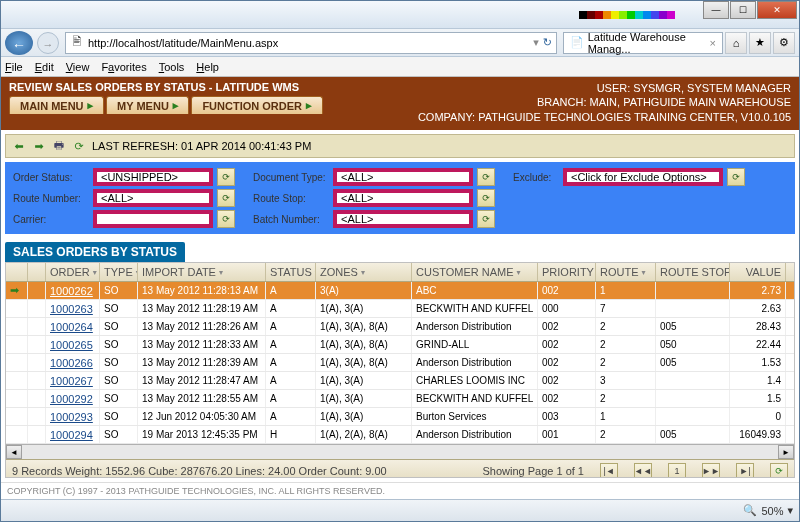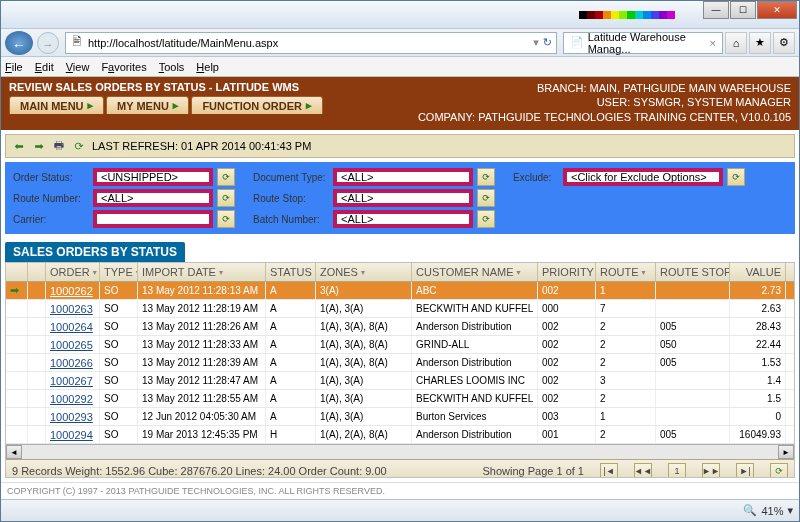--- a/index.html
+++ b/index.html
@@ -133,22 +133,22 @@
               <span>MY MENU</span>
               <span style="color:#2a8020">▸</span>
             </div>
           <div class="menu-tab">
               <span>FUNCTION ORDER</span>
               <span style="color:#2a8020">▸</span>
             </div>
         </div>
       </div>
       <div class="header-right">
+        <div>USER: SYSMGR, SYSTEM MANAGER</div>
         <div>BRANCH: MAIN, PATHGUIDE MAIN WAREHOUSE</div>
-        <div>USER: SYSMGR, SYSTEM MANAGER</div>
         <div>COMPANY: PATHGUIDE TECHNOLOGIES TRAINING CENTER, V10.0.105</div>
       </div>
     </div>
 
     <div class="refresh-bar">
       <span class="ic" style="color:#2a8020">⬅</span>
       <span class="ic" style="color:#2a8020">➡</span>
       <span class="ic" style="color:#446">🖶</span>
       <span class="ic" style="color:#2a8020">⟳</span>
       <span>LAST REFRESH: 01 APR 2014 00:41:43 PM</span>
@@ -423,17 +423,17 @@
         </div>
       </div>
     </div>
 
     <div class="copyright">COPYRIGHT (C) 1997 - 2013 PATHGUIDE TECHNOLOGIES, INC. ALL RIGHTS RESERVED.</div>
   </div>
 
   <div class="statusbar">
     <div class="zoom">
       <span>🔍</span>
-      <span>41%</span>
+      <span>50%</span>
       <span>▾</span>
     </div>
   </div>
 </div>
 
 </body></html>

